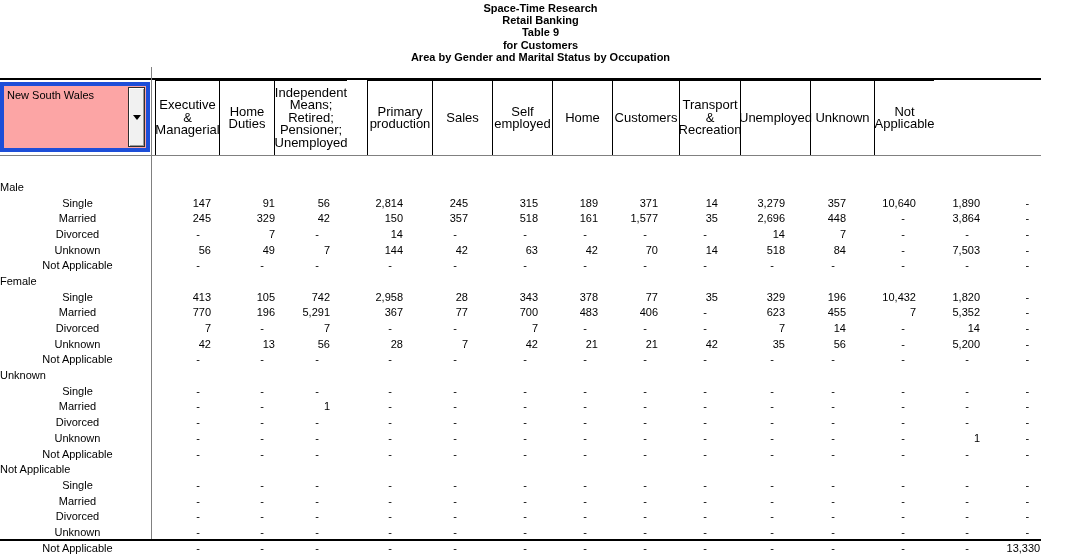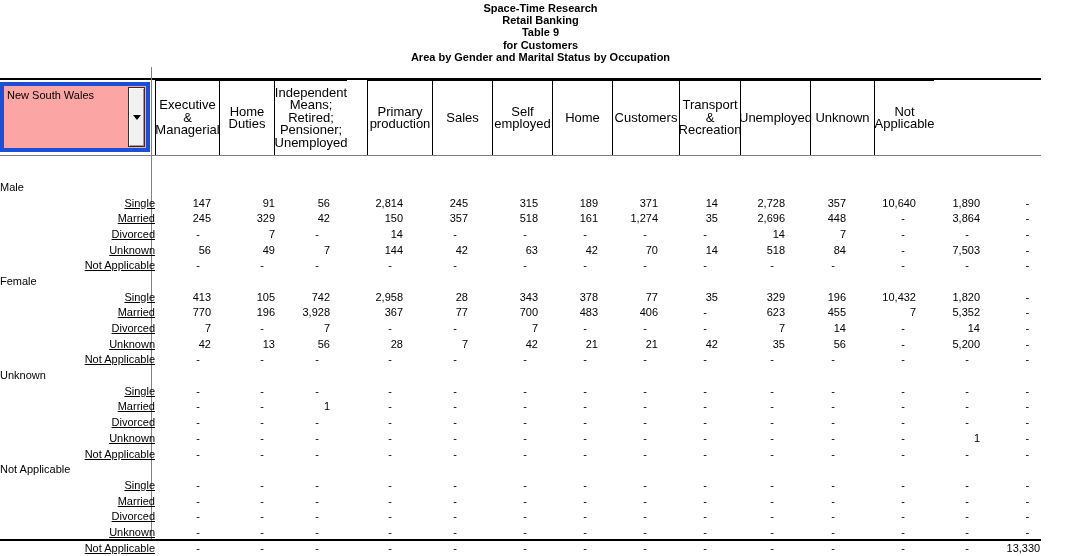--- a/index.html
+++ b/index.html
@@ -33,21 +33,21 @@
          display:flex;align-items:center;justify-content:center;text-align:center;
          font-size:13px;line-height:12.5px;padding:0 2px;}
   .hcell.last{border-right:none;}
 
   
   table.grid{position:absolute;left:0;top:179px;border-collapse:collapse;table-layout:fixed;
              width:1040px;}
   table.grid td{padding:0;font-size:11px;height:15.7px;vertical-align:middle;overflow:hidden;
                 white-space:nowrap;}
   td.glabel{text-align:left;padding-left:3px;}
-  td.rlabel{text-align:right;padding-left:85px;text-decoration:underline;}
+  td.rlabel{text-align:center;padding-left:85px;}
   td.val{text-align:right;padding-right:7px;}
   td.val.dash{padding-right:11px;}
 </style>
 </head>
 <body>
 
 <div id="page">
 
   <div class="titles">
     <div>Space-Time Research</div>
@@ -110,36 +110,36 @@
           <td class="rlabel">Single</td>
           <td class="val">147</td>
           <td class="val">91</td>
           <td class="val">56</td>
           <td class="val">2,814</td>
           <td class="val">245</td>
           <td class="val">315</td>
           <td class="val">189</td>
           <td class="val">371</td>
           <td class="val">14</td>
-          <td class="val">2,728</td>
+          <td class="val">3,279</td>
           <td class="val">357</td>
           <td class="val">10,640</td>
           <td class="val">1,890</td>
           <td class="val dash">-</td>
         </tr>
         <tr>
           <td class="rlabel">Married</td>
           <td class="val">245</td>
           <td class="val">329</td>
           <td class="val">42</td>
           <td class="val">150</td>
           <td class="val">357</td>
           <td class="val">518</td>
           <td class="val">161</td>
-          <td class="val">1,274</td>
+          <td class="val">1,577</td>
           <td class="val">35</td>
           <td class="val">2,696</td>
           <td class="val">448</td>
           <td class="val dash">-</td>
           <td class="val">3,864</td>
           <td class="val dash">-</td>
         </tr>
         <tr>
           <td class="rlabel">Divorced</td>
           <td class="val dash">-</td>
@@ -208,21 +208,21 @@
           <td class="val">329</td>
           <td class="val">196</td>
           <td class="val">10,432</td>
           <td class="val">1,820</td>
           <td class="val dash">-</td>
         </tr>
         <tr>
           <td class="rlabel">Married</td>
           <td class="val">770</td>
           <td class="val">196</td>
-          <td class="val">3,928</td>
+          <td class="val">5,291</td>
           <td class="val">367</td>
           <td class="val">77</td>
           <td class="val">700</td>
           <td class="val">483</td>
           <td class="val">406</td>
           <td class="val dash">-</td>
           <td class="val">623</td>
           <td class="val">455</td>
           <td class="val">7</td>
           <td class="val">5,352</td>

